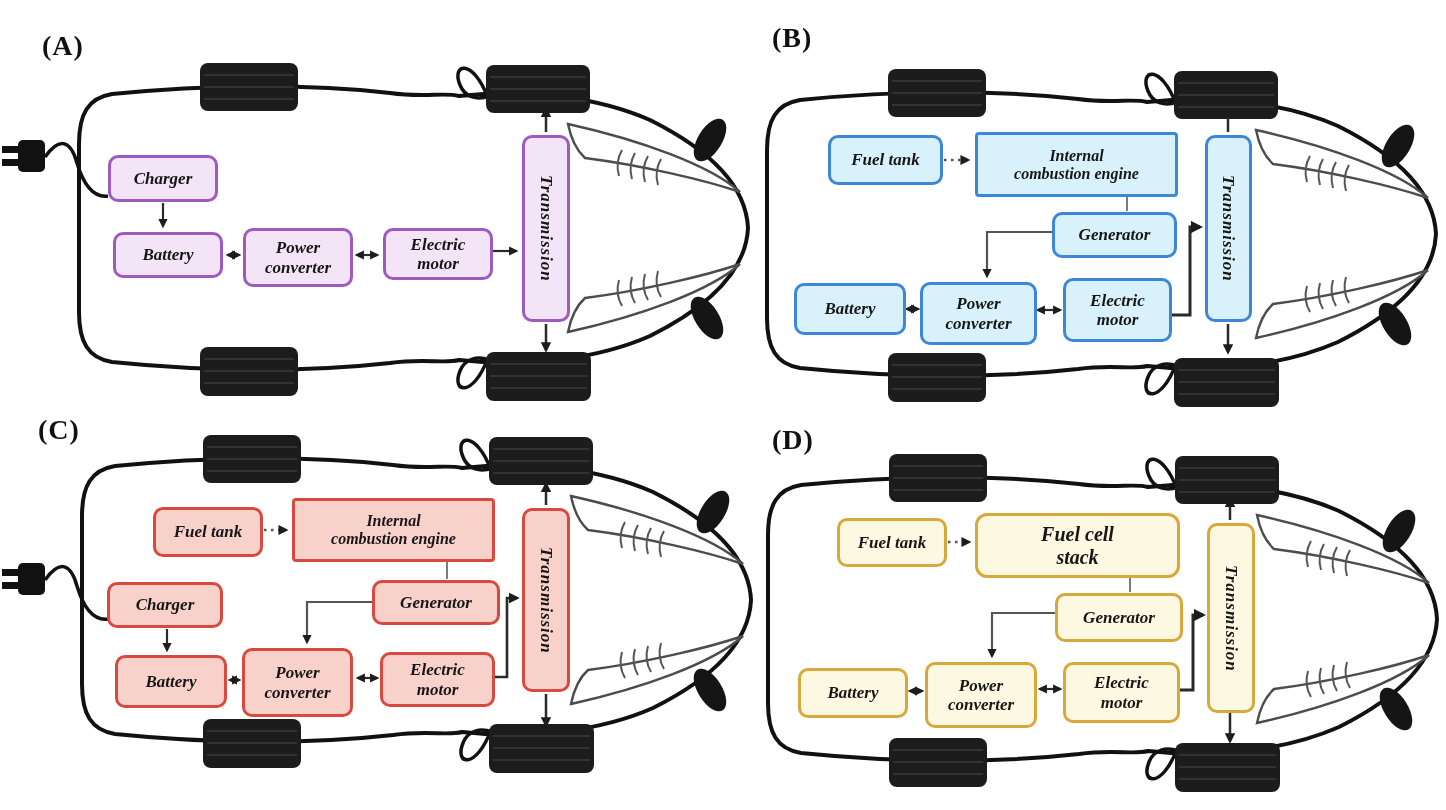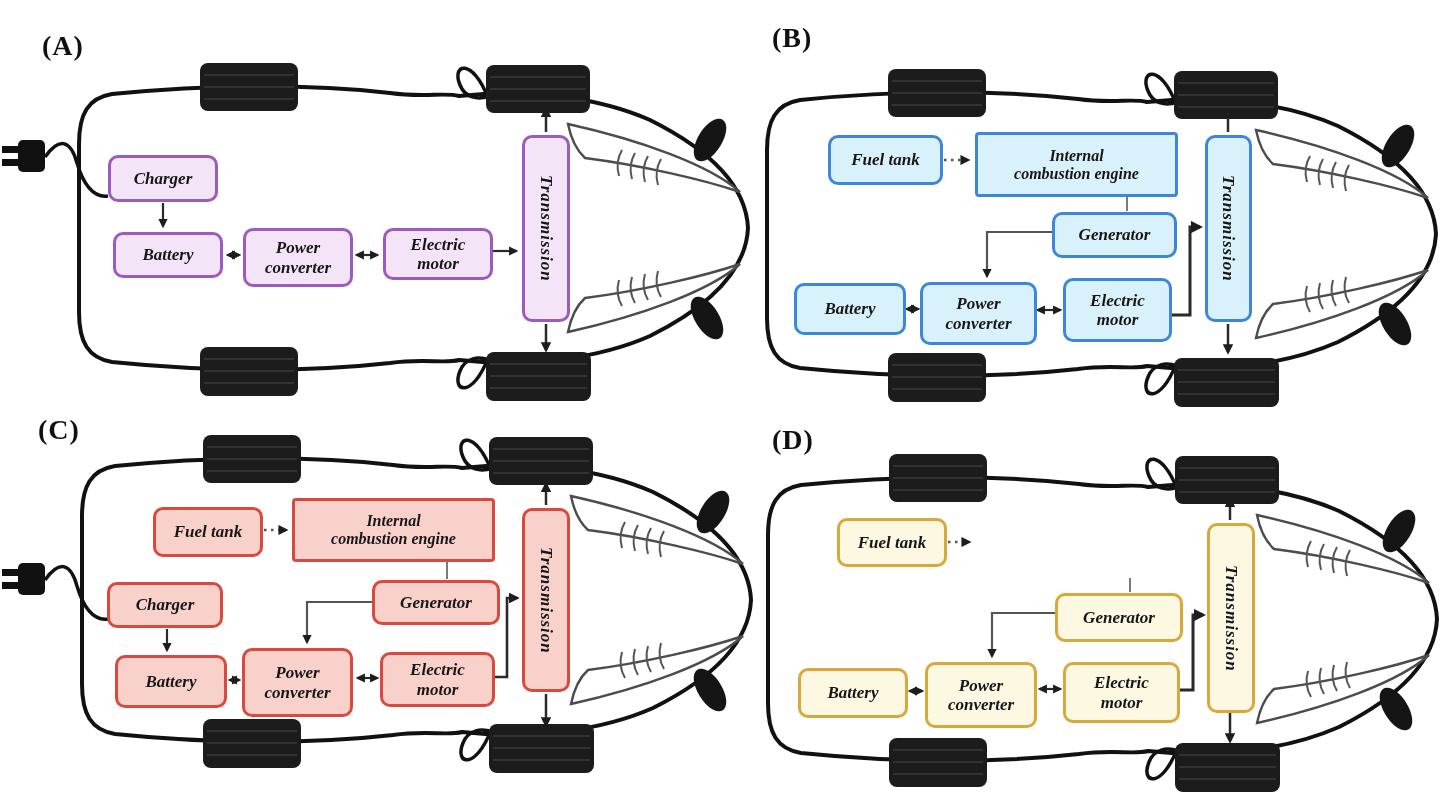--- a/index.html
+++ b/index.html
@@ -197,20 +197,23 @@
   <div class="node two" style="left: 380px; top: 652px; width: 115px; height: 55px; background: rgb(249, 209, 203); border-color: rgb(216, 74, 64);">
       <span>Electric motor</span>
     </div>
   <div class="node vert" style="left: 522px; top: 508px; width: 48px; height: 184px; background: rgb(249, 209, 203); border-color: rgb(216, 74, 64);">
       <span>Transmission</span>
     </div>
 
   <div class="node" style="left: 837px; top: 518px; width: 110px; height: 49px; background: rgb(252, 248, 225); border-color: rgb(216, 168, 60);">
       <span>Fuel tank</span>
     </div>
+  <div class="node fcs" style="left: 975px; top: 513px; width: 205px; height: 65px; background: rgb(252, 248, 225); border-color: rgb(216, 168, 60);">
+      <span>Fuel cell stack</span>
+    </div>
   <div class="node" style="left: 1055px; top: 593px; width: 128px; height: 49px; background: rgb(252, 248, 225); border-color: rgb(216, 168, 60);">
       <span>Generator</span>
     </div>
   <div class="node" style="left: 798px; top: 668px; width: 110px; height: 50px; background: rgb(252, 248, 225); border-color: rgb(216, 168, 60);">
       <span>Battery</span>
     </div>
   <div class="node two" style="left: 925px; top: 662px; width: 112px; height: 66px; background: rgb(252, 248, 225); border-color: rgb(216, 168, 60);">
       <span>Power converter</span>
     </div>
   <div class="node two" style="left: 1063px; top: 662px; width: 117px; height: 61px; background: rgb(252, 248, 225); border-color: rgb(216, 168, 60);">

